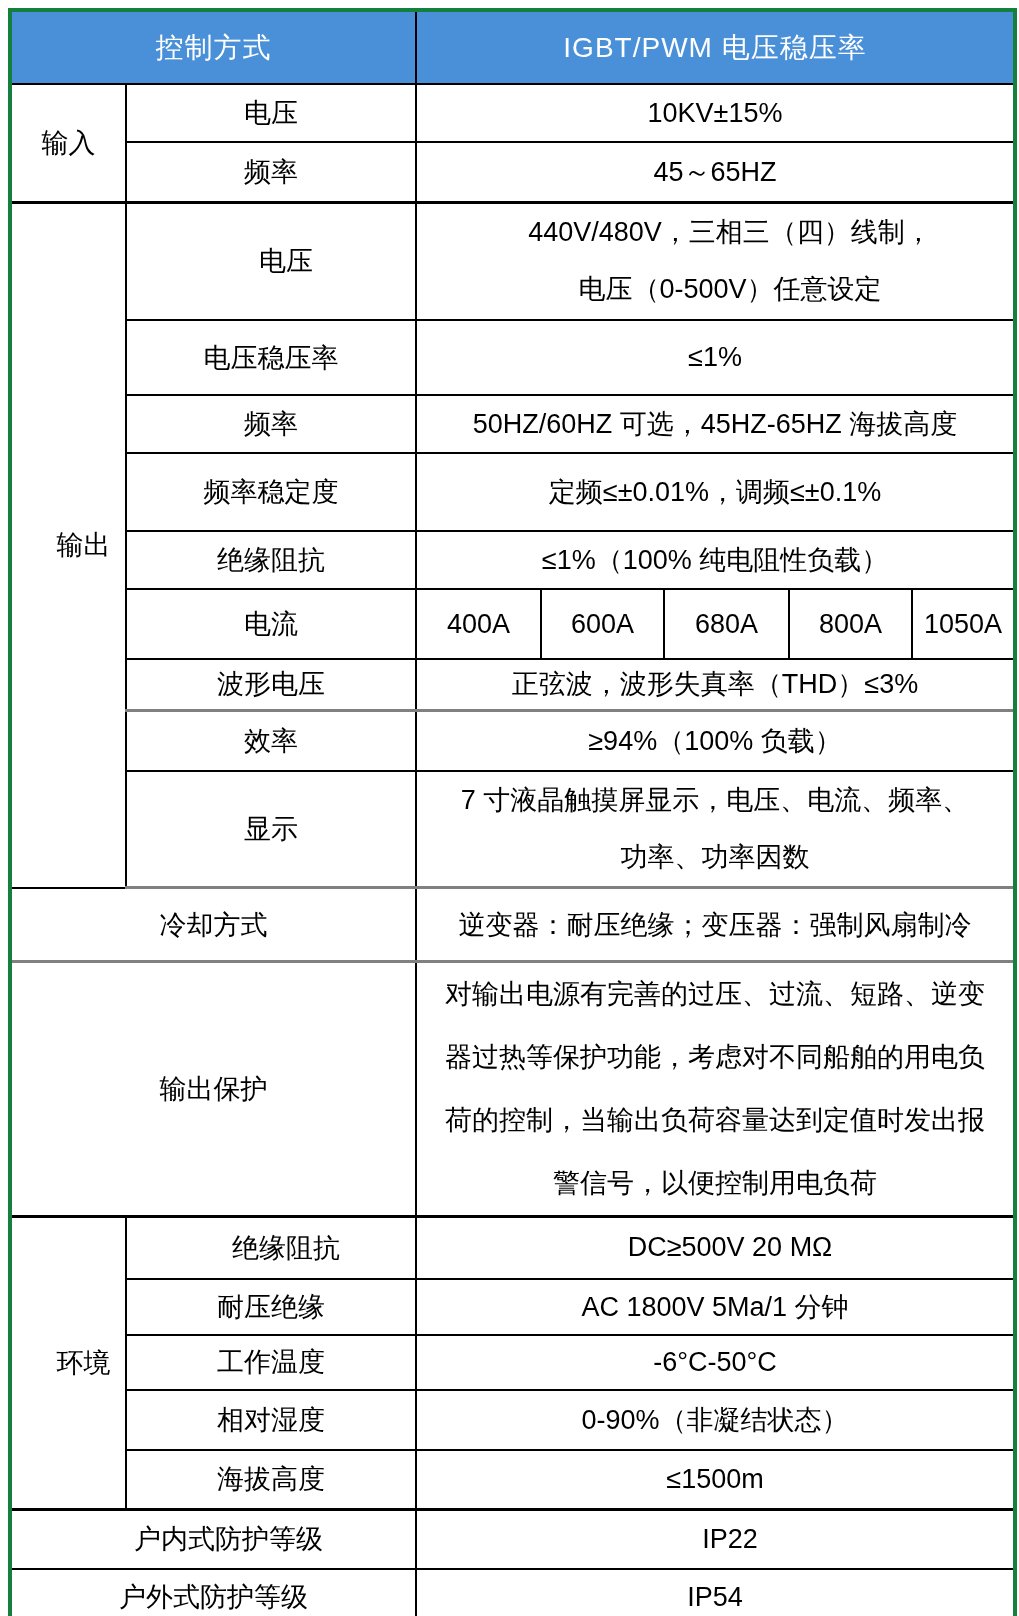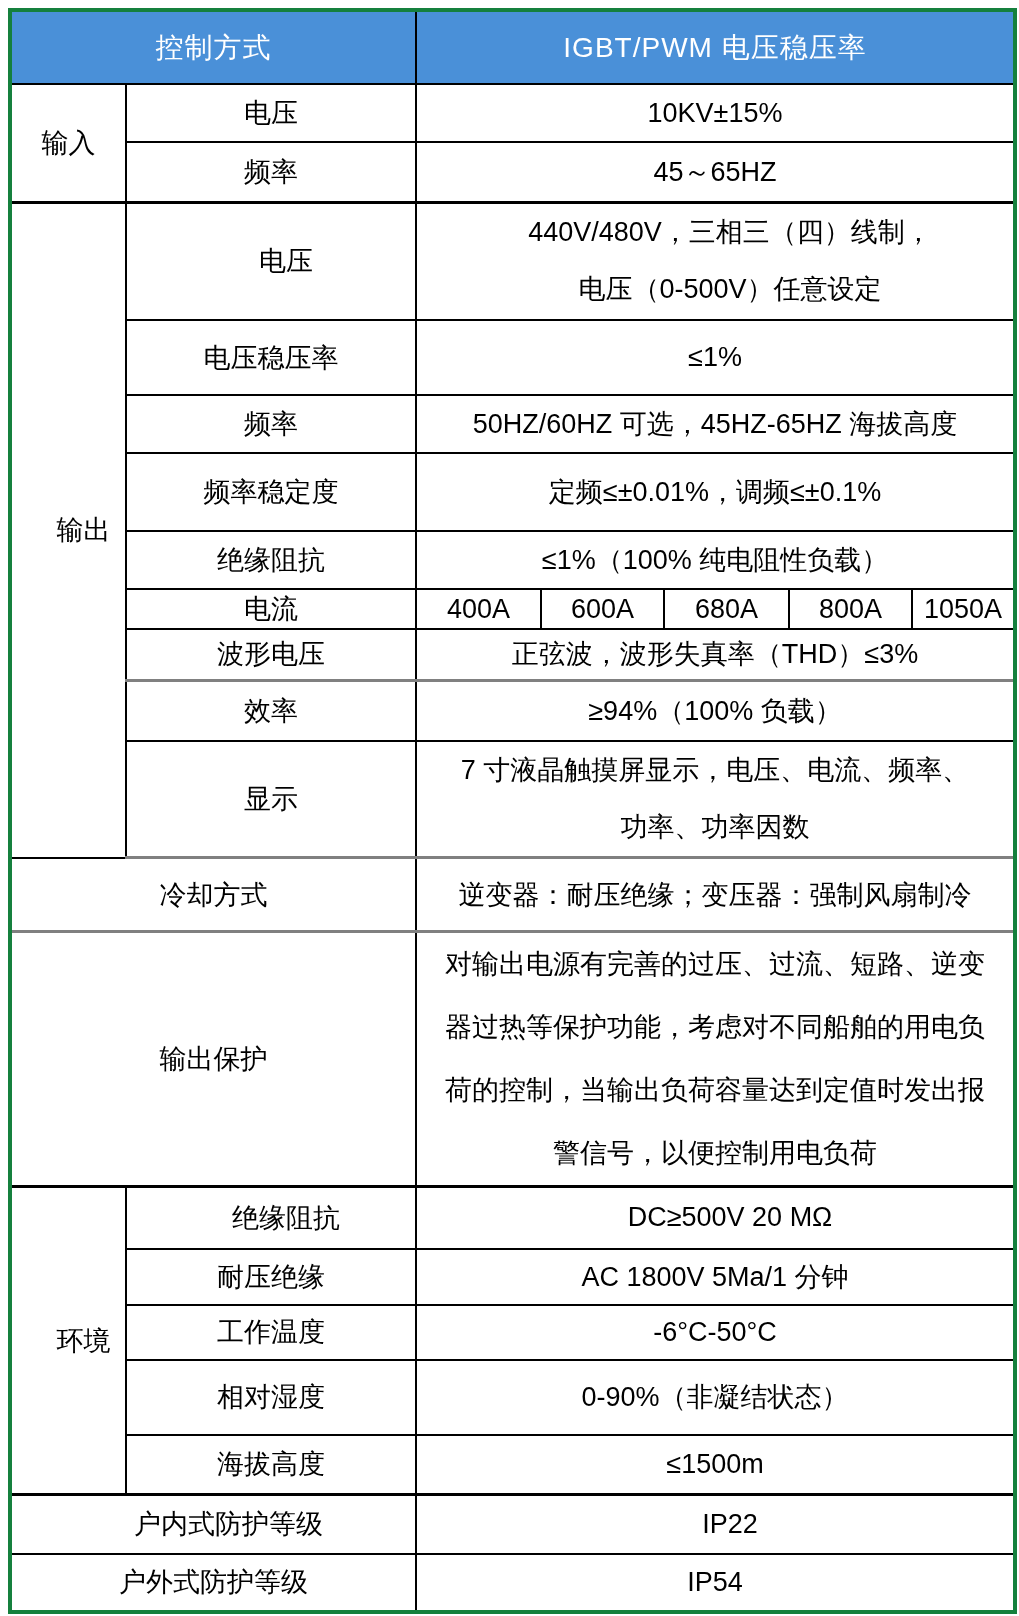--- a/index.html
+++ b/index.html
@@ -94,21 +94,21 @@
       <td colspan="5">50HZ/60HZ 可选，45HZ-65HZ 海拔高度</td>
     </tr>
     <tr style="height:78px">
       <td>频率稳定度</td>
       <td colspan="5">定频≤±0.01%，调频≤±0.1%</td>
     </tr>
     <tr style="height:58px">
       <td>绝缘阻抗</td>
       <td colspan="5">≤1%（100% 纯电阻性负载）</td>
     </tr>
-    <tr style="height:40px">
+    <tr style="height:70px">
       <td>电流</td>
       <td>400A</td>
       <td>600A</td>
       <td>680A</td>
       <td>800A</td>
       <td>1050A</td>
     </tr>
     <tr class="gray-bottom" style="height:51px">
       <td>波形电压</td>
       <td colspan="5">正弦波，波形失真率（THD）≤3%</td>
@@ -146,21 +146,21 @@
       <td colspan="5">DC≥500V 20 MΩ</td>
     </tr>
     <tr style="height:56px">
       <td>耐压绝缘</td>
       <td colspan="5">AC 1800V 5Ma/1 分钟</td>
     </tr>
     <tr style="height:55px">
       <td>工作温度</td>
       <td colspan="5">-6°C-50°C</td>
     </tr>
-    <tr style="height:75px">
+    <tr style="height:60px">
       <td>相对湿度</td>
       <td colspan="5">0-90%（非凝结状态）</td>
     </tr>
     <tr style="height:60px">
       <td>海拔高度</td>
       <td colspan="5">≤1500m</td>
     </tr>
 
     <tr class="section-start" style="height:59px">
       <td colspan="2">户内式防护等级</td>

